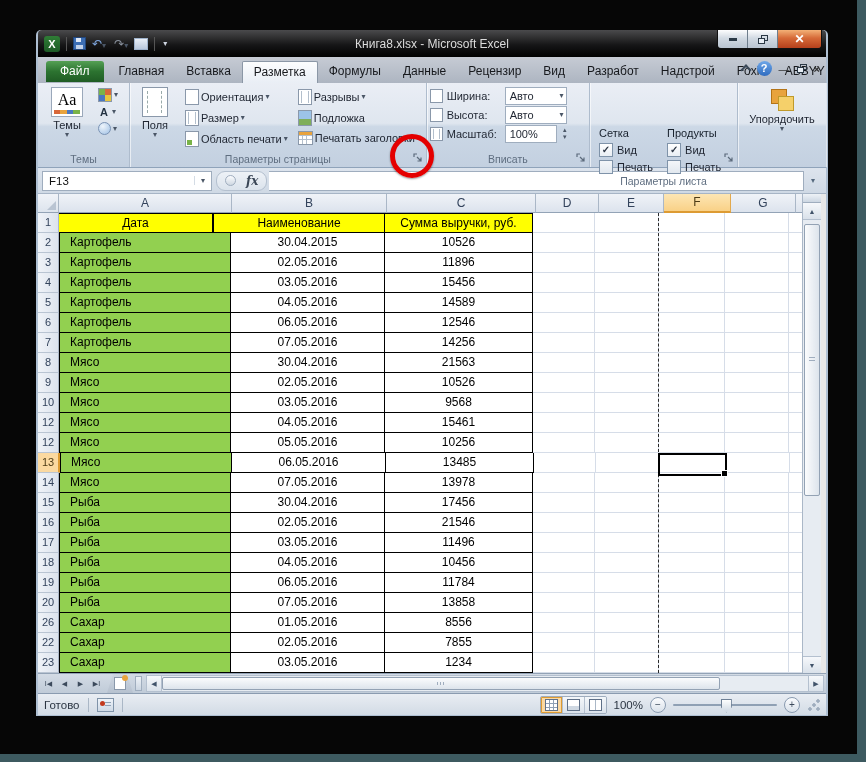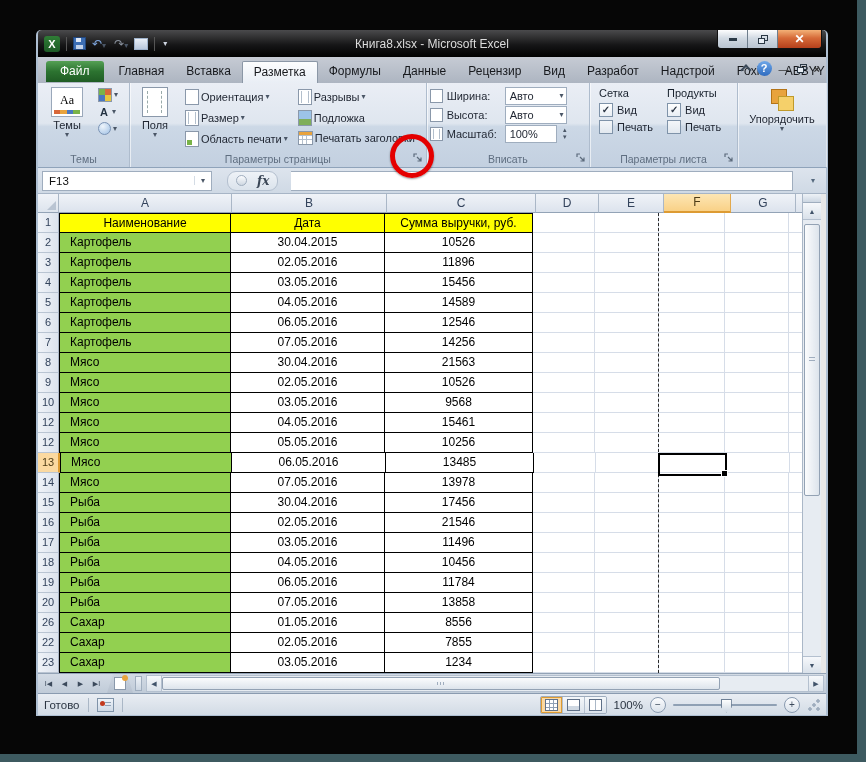--- a/index.html
+++ b/index.html
@@ -57,21 +57,21 @@
   .rgroup{position:relative;display:flex;flex-direction:column;border-right:1px solid #aebccd;
     box-shadow:1px 0 0 rgba(255,255,255,.6);padding:2px 3px 0 3px;}
   .rg-content{flex:1;display:flex;align-items:flex-start;}
   .rg-label{height:15px;font-size:10.5px;color:#5f6e80;text-align:center;line-height:15px;position:relative;}
   .launcher{position:absolute;right:1px;bottom:2px;width:12px;height:12px;display:flex;align-items:center;
     justify-content:center;border:1px solid transparent;}
   .bigbtn{display:flex;flex-direction:column;align-items:center;justify-content:flex-start;width:52px;padding-top:2px;}
   .bigbtn .lbl{font-size:11px;color:#1e2430;margin-top:2px;text-align:center;line-height:12px;}
   .arr{font-size:8px;color:#4a5666;line-height:8px;}
   .aa-ico{width:30px;height:28px;background:#fff;border:1px solid #9aa8ba;font-family:"Liberation Serif",serif;
-    font-size:12px;text-align:center;line-height:24px;position:relative;}
+    font-size:16px;text-align:center;line-height:24px;position:relative;}
   .aa-ico::after{content:"";position:absolute;left:2px;bottom:2px;right:2px;height:4px;
     background:linear-gradient(90deg,#d8673a 25%,#e8a33d 25% 50%,#4a78c0 50% 75%,#79b348 75%);}
   .smallcol{display:flex;flex-direction:column;gap:2px;margin-left:3px;padding-top:2px;}
   .sbtn{display:flex;align-items:center;gap:2px;font-size:11px;color:#1e2430;padding:1px 2px;white-space:nowrap;}
   .pal-ico{width:12px;height:12px;background:conic-gradient(#d8673a 0 25%,#e8c53d 0 50%,#4a78c0 0 75%,#79b348 0);border:1px solid #8a98aa;}
   .afont{width:12px;height:12px;font-size:11px;font-weight:bold;text-align:center;line-height:12px;color:#243242;}
   .fx-ico{width:11px;height:11px;border-radius:50%;border:1px solid #7a93b5;background:radial-gradient(circle at 35% 30%,#eef4fb,#9fc0e4);}
   .page-ico{width:12px;height:14px;background:#fff;border:1px solid #8a98aa;position:relative;flex:0 0 auto;}
   .page-ico.margins::before{content:"";position:absolute;left:2px;top:1px;bottom:1px;width:1px;background:#b3bfcc;}
   .page-ico.margins::after{content:"";position:absolute;right:2px;top:1px;bottom:1px;width:1px;background:#b3bfcc;}
@@ -88,35 +88,35 @@
   .tbl-ico.hl::after{content:"";position:absolute;left:0;top:0;width:100%;height:3px;background:#e8a33d;}
   .pscol{display:flex;flex-direction:column;justify-content:flex-start;gap:3px;padding-top:3px;margin-left:6px;}
   .fit-row{display:flex;align-items:center;gap:4px;height:19px;font-size:11px;color:#1e2430;}
   .fit-row .flabel{width:54px;}
   .combo{width:56px;height:16px;background:#fff;border:1px solid #9fadbe;display:flex;align-items:center;
     font-size:11px;padding-left:4px;position:relative;text-align:center;}
   .combo .arr{position:absolute;right:2px;top:4px;}
   .spin{width:46px;height:16px;background:#fff;border:1px solid #9fadbe;display:flex;align-items:center;
     font-size:11px;padding-left:4px;position:relative;}
   .spin-arrows{position:absolute;right:-11px;top:0;display:flex;flex-direction:column;line-height:7px;font-size:7px;color:#4a5666;}
-  .sheetopt-col{display:flex;flex-direction:column;gap:3px;padding:2px 8px 0 6px;font-size:11px;color:#1e2430;}
+  .sheetopt-col{display:flex;flex-direction:column;gap:3px;padding:2px 8px 0 6px;font-size:11px;color:#1e2430;margin-top:40px;}
   .so-title{font-size:11px;color:#17202c;margin-bottom:1px;}
   .cbrow{display:flex;align-items:center;gap:4px;}
   .cb{width:12px;height:12px;border:1px solid #7f93a9;background:linear-gradient(#fff,#e9eef4);
     font-size:10px;line-height:11px;text-align:center;color:#2a3442;font-weight:bold;}
   .cb.off{color:transparent;background:linear-gradient(#f4f6f9,#e2e8ef);}
   .arrange-ico{position:relative;width:26px;height:24px;}
   .arrange-ico::before{content:"";position:absolute;left:2px;top:2px;width:14px;height:13px;background:#e8a33d;border:1px solid #b47417;}
   .arrange-ico::after{content:"";position:absolute;left:9px;top:9px;width:14px;height:13px;background:#f5d06a;border:1px solid #c09a2a;}
   .red-circle{position:absolute;right:-8px;bottom:-11px;width:34px;height:34px;border:5px solid #e40000;
     border-radius:50%;z-index:30;box-shadow:0 1px 2px rgba(0,0,0,.4);}
 
   
   .fbar{height:25px;background:linear-gradient(#dde4ed,#cfd9e5);display:flex;align-items:center;
-    padding:0 4px;gap:11px;border-bottom:1px solid #a7b5c6;flex:0 0 auto;}
+    padding:0 4px;gap:0;border-bottom:1px solid #a7b5c6;flex:0 0 auto;}
   .namebox{width:168px;height:18px;background:#fff;border:1px solid #9fadbe;font-size:11.5px;display:flex;align-items:center;}
   .namebox .val{flex:1;padding-left:6px;color:#111;}
   .namebox .nb-arr{width:16px;text-align:center;color:#4a5666;font-size:8px;border-left:1px solid #d4dce5;}
   .fbar-mid{display:flex;align-items:center;height:18px;background:linear-gradient(#eef2f7,#dbe3ec);
     border:1px solid #b4c0cf;border-radius:9px;margin-left:4px;padding:0 8px;gap:10px;}
   .dotbtn{width:9px;height:9px;border-radius:50%;background:linear-gradient(#fbfcfe,#cfd8e2);border:1px solid #9fadbe;}
   .fx{font-family:"DejaVu Serif",serif;font-style:italic;font-weight:bold;font-size:12px;color:#3a4656;}
   .finput{flex:1;height:18px;background:#fff;border:1px solid #9fadbe;border-left:none;margin-left:2px;}
   .fchev{width:18px;height:18px;display:flex;align-items:center;justify-content:center;color:#55687e;font-size:8px;}
 
@@ -451,22 +451,22 @@
           <div class="ch w-c">C</div>
           <div class="ch w-d">D</div>
           <div class="ch w-e">E</div>
           <div class="ch w-f sel">F</div>
           <div class="ch w-g">G</div>
           <div class="ch fill"></div>
         </div>
 
         <div class="grid-row">
           <div class="rowhdr">1</div>
+          <div class="cell data hdr w-b">Дата</div>
           <div class="cell data a hdr w-a">Наименование</div>
-          <div class="cell data hdr w-b">Дата</div>
           <div class="cell data hdr w-c">Сумма выручки, руб.</div>
           <div class="cell empty w-d"></div>
           <div class="cell empty w-e"></div>
           <div class="cell empty w-f"></div>
           <div class="cell empty w-g"></div>
           <div class="cell fillc"></div>
         </div>
 
         <div id="grid-rows">
             <div class="grid-row">

